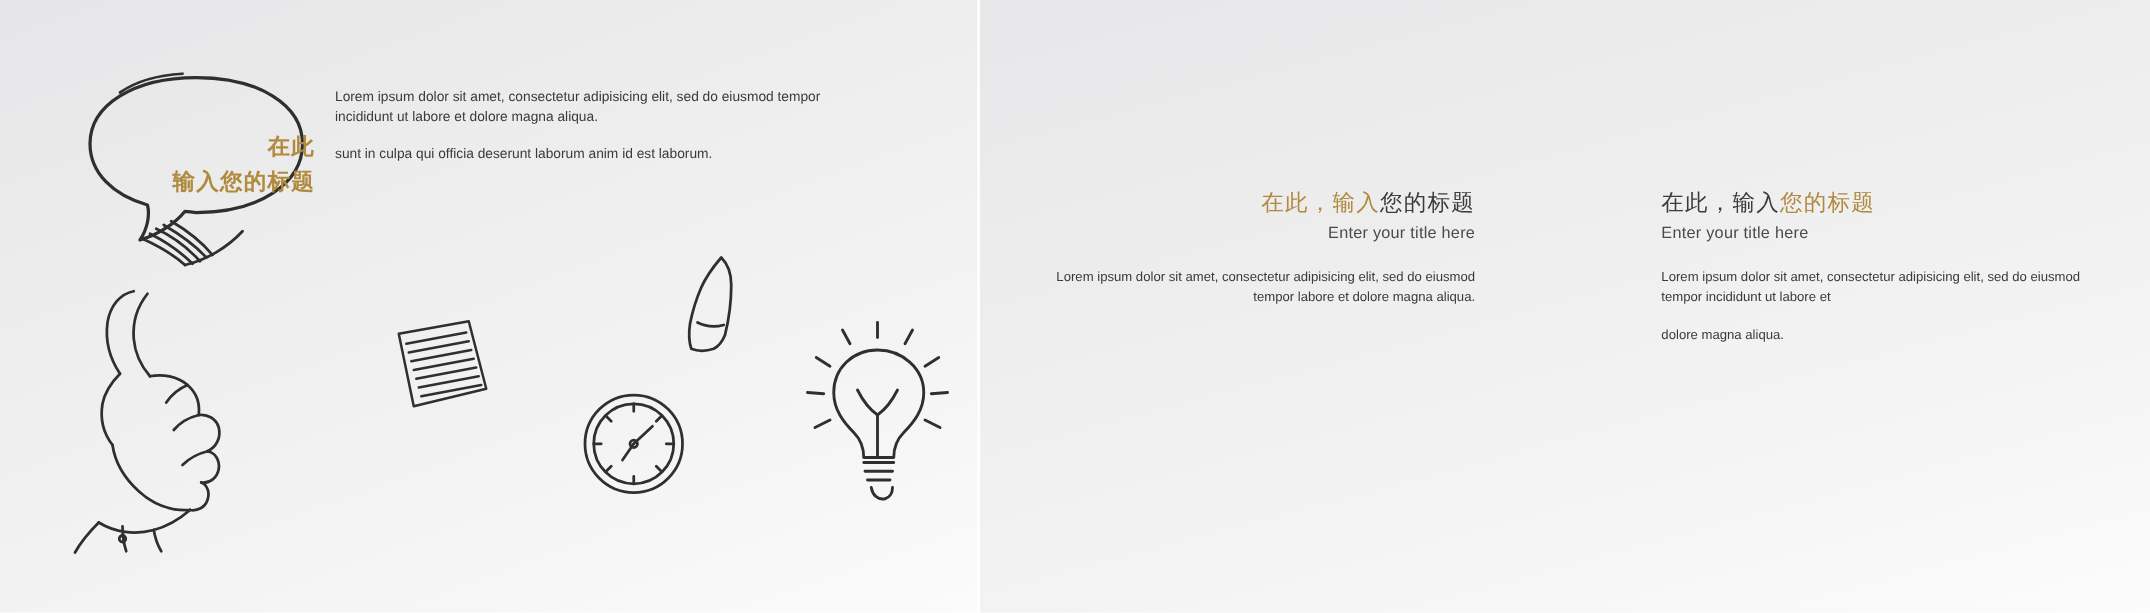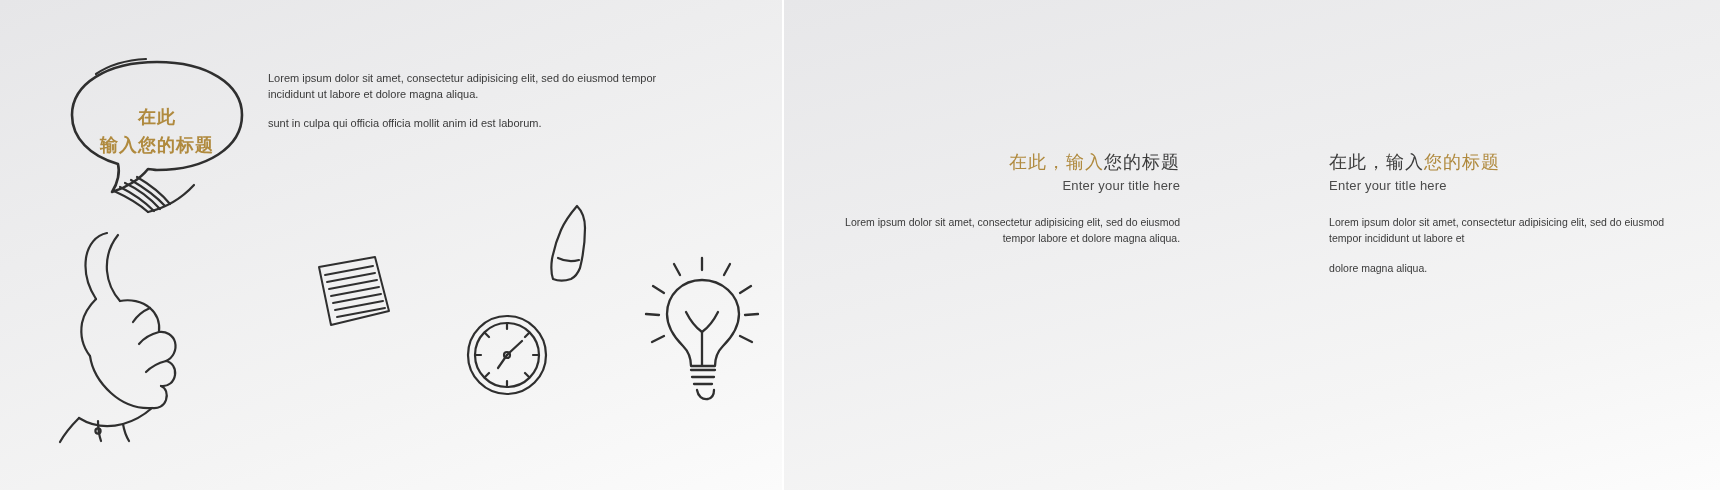--- a/index.html
+++ b/index.html
@@ -55,21 +55,21 @@
     left: 62px;
     top: 52px;
     width: 190px;
     height: 175px;
   }
   .bubble-title {
     position: absolute;
     left: 0;
     top: 52px;
     width: 190px;
-    text-align: center;
+    text-align: right;
     color: #b08a3e;
     font-size: 18px;
     line-height: 1.55;
     letter-spacing: 1px;
     font-weight: 700;
   }
 
   
   .r-col-left {
     position: absolute;
@@ -131,21 +131,21 @@
         </g>
       </svg>
       <div class="bubble-title">
         <div>在此</div>
         <div>输入您的标题</div>
       </div>
     </div>
 
     <div class="body-text" style="left:268px; top:71px; width:392px;">
       <p>Lorem ipsum dolor sit amet, consectetur  adipisicing elit, sed do eiusmod tempor incididunt ut labore et dolore magna aliqua.</p>
-      <p> sunt  in culpa qui officia officia  mollit anim id est laborum.</p>
+      <p> sunt  in culpa qui officia deserunt  laborum anim id est laborum.</p>
     </div>
 
     <svg class="abs" style="left:52px; top:225px;" width="140" height="220" viewBox="0 0 140 220">
       <g fill="none" stroke="#2f2f2f" stroke-width="2.2" stroke-linecap="round" stroke-linejoin="round">
         <path d="M55 8 C44 10 36 20 34 33 C32 48 36 62 44 74"></path>
         <path d="M66 10 C58 20 54 33 55 46 C56 58 61 68 68 76"></path>
         <path d="M44 74 C38 80 32 88 30 98 C28 110 31 122 38 131"></path>
         <path d="M68 76 C78 74 90 76 98 83 C105 89 108 98 107 107"></path>
         <path d="M107 107 C114 106 121 110 123 117 C125 125 121 133 114 136"></path>
         <path d="M114 136 C120 137 124 143 123 150 C122 157 116 162 109 161"></path>

